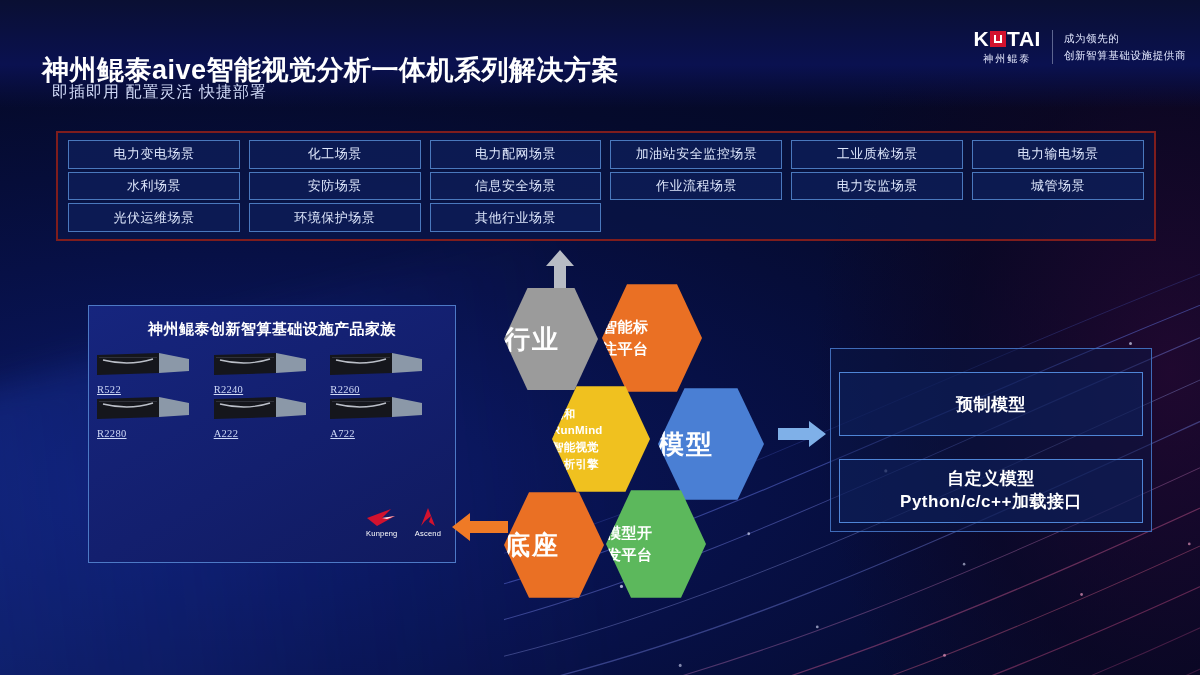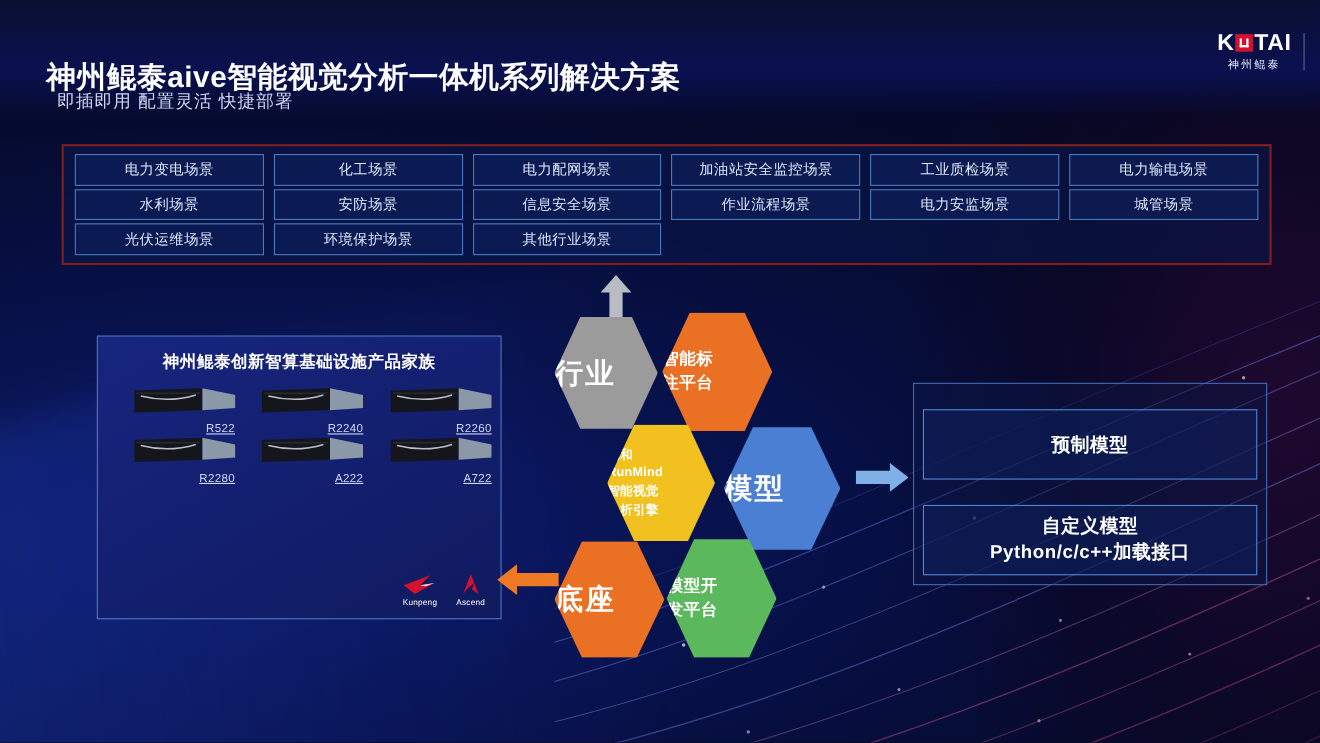--- a/index.html
+++ b/index.html
@@ -55,24 +55,24 @@
   .up-arrow{position:absolute;left:545px;top:250px;width:30px;height:46px;}
 
   
   .prod-panel{position:absolute;left:88px;top:305px;width:368px;height:258px;
     border:1px solid #4d79c6;background:linear-gradient(160deg,#142croot,#13247a);
     background:linear-gradient(150deg,#16257e 0%,#131f6e 55%,#101a5e 100%);
     box-sizing:border-box;}
   .prod-title{text-align:center;color:#ffffff;font-size:15px;font-weight:bold;margin-top:14px;letter-spacing:.5px;}
   .prod-grid{display:grid;grid-template-columns:repeat(3,1fr);grid-template-rows:repeat(2,1fr);
     margin-top:12px;padding:0 8px;}
-  .prod-item{display:flex;flex-direction:column;align-items:flex-end;justify-content:flex-start;gap:7px;}
+  .prod-item{display:flex;flex-direction:column;align-items:flex-start;justify-content:flex-start;gap:7px;font-family:Liberation Serif, serif;}
   .server{width:92px;height:26px;position:relative;}
   .prod-label{color:#cfd9f7;font-size:10.5px;text-decoration:underline;letter-spacing:.3px;}
-  .chips{position:absolute;right:14px;bottom:10px;display:flex;gap:16px;align-items:flex-start;}
+  .chips{position:absolute;right:14px;bottom:24px;display:flex;gap:16px;align-items:flex-start;}
   .chip{display:flex;flex-direction:column;align-items:center;gap:2px;}
   .chip span{color:#ffffff;font-size:7.5px;letter-spacing:.2px;}
 
   
   .hexwrap{position:absolute;left:494px;top:282px;width:300px;height:290px;}
   .hex{position:absolute;display:flex;flex-direction:column;align-items:flex-start;justify-content:center;
     text-align:center;color:#ffffff;font-weight:bold;
     clip-path:polygon(25% 2%,75% 2%,100% 50%,75% 98%,25% 98%,0% 50%);}
   .hex.big{font-size:26px;letter-spacing:2px;}
   .hex.med{font-size:15px;line-height:1.45;letter-spacing:.5px;}
@@ -145,20 +145,24 @@
   <div class="logo">
     <div class="logo-left">
       <div class="logo-word">
         <span>K</span>
         <span class="logo-n"></span>
         <span>TAI</span>
       </div>
       <div class="logo-cn">神州鲲泰</div>
     </div>
     <div class="logo-div"></div>
+    <div class="logo-tag">
+      <span>成为领先的</span>
+      <span>创新智算基础设施提供商</span>
+    </div>
   </div>
 
   <div class="scen-panel">
     <div class="scen-cell">电力变电场景</div>
     <div class="scen-cell">化工场景</div>
     <div class="scen-cell">电力配网场景</div>
     <div class="scen-cell">加油站安全监控场景</div>
     <div class="scen-cell">工业质检场景</div>
     <div class="scen-cell">电力输电场景</div>
     <div class="scen-cell">水利场景</div>

